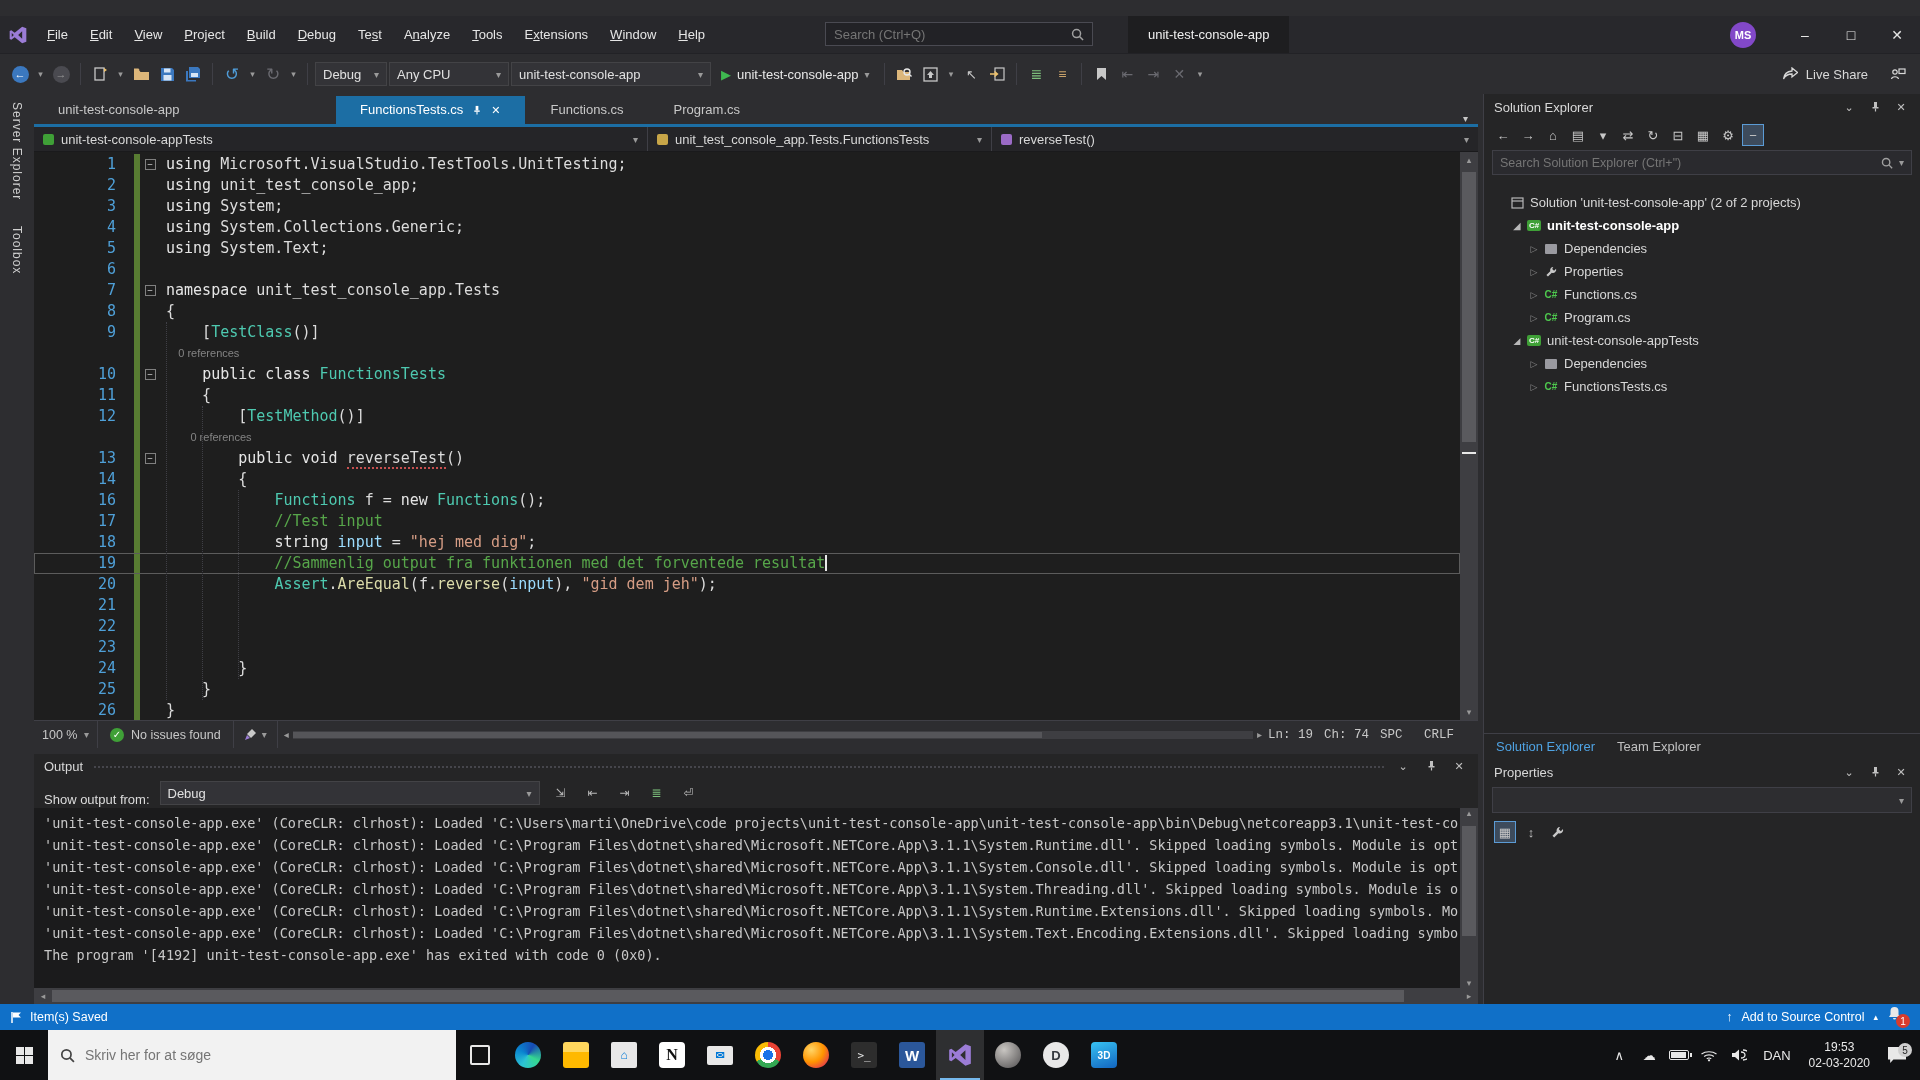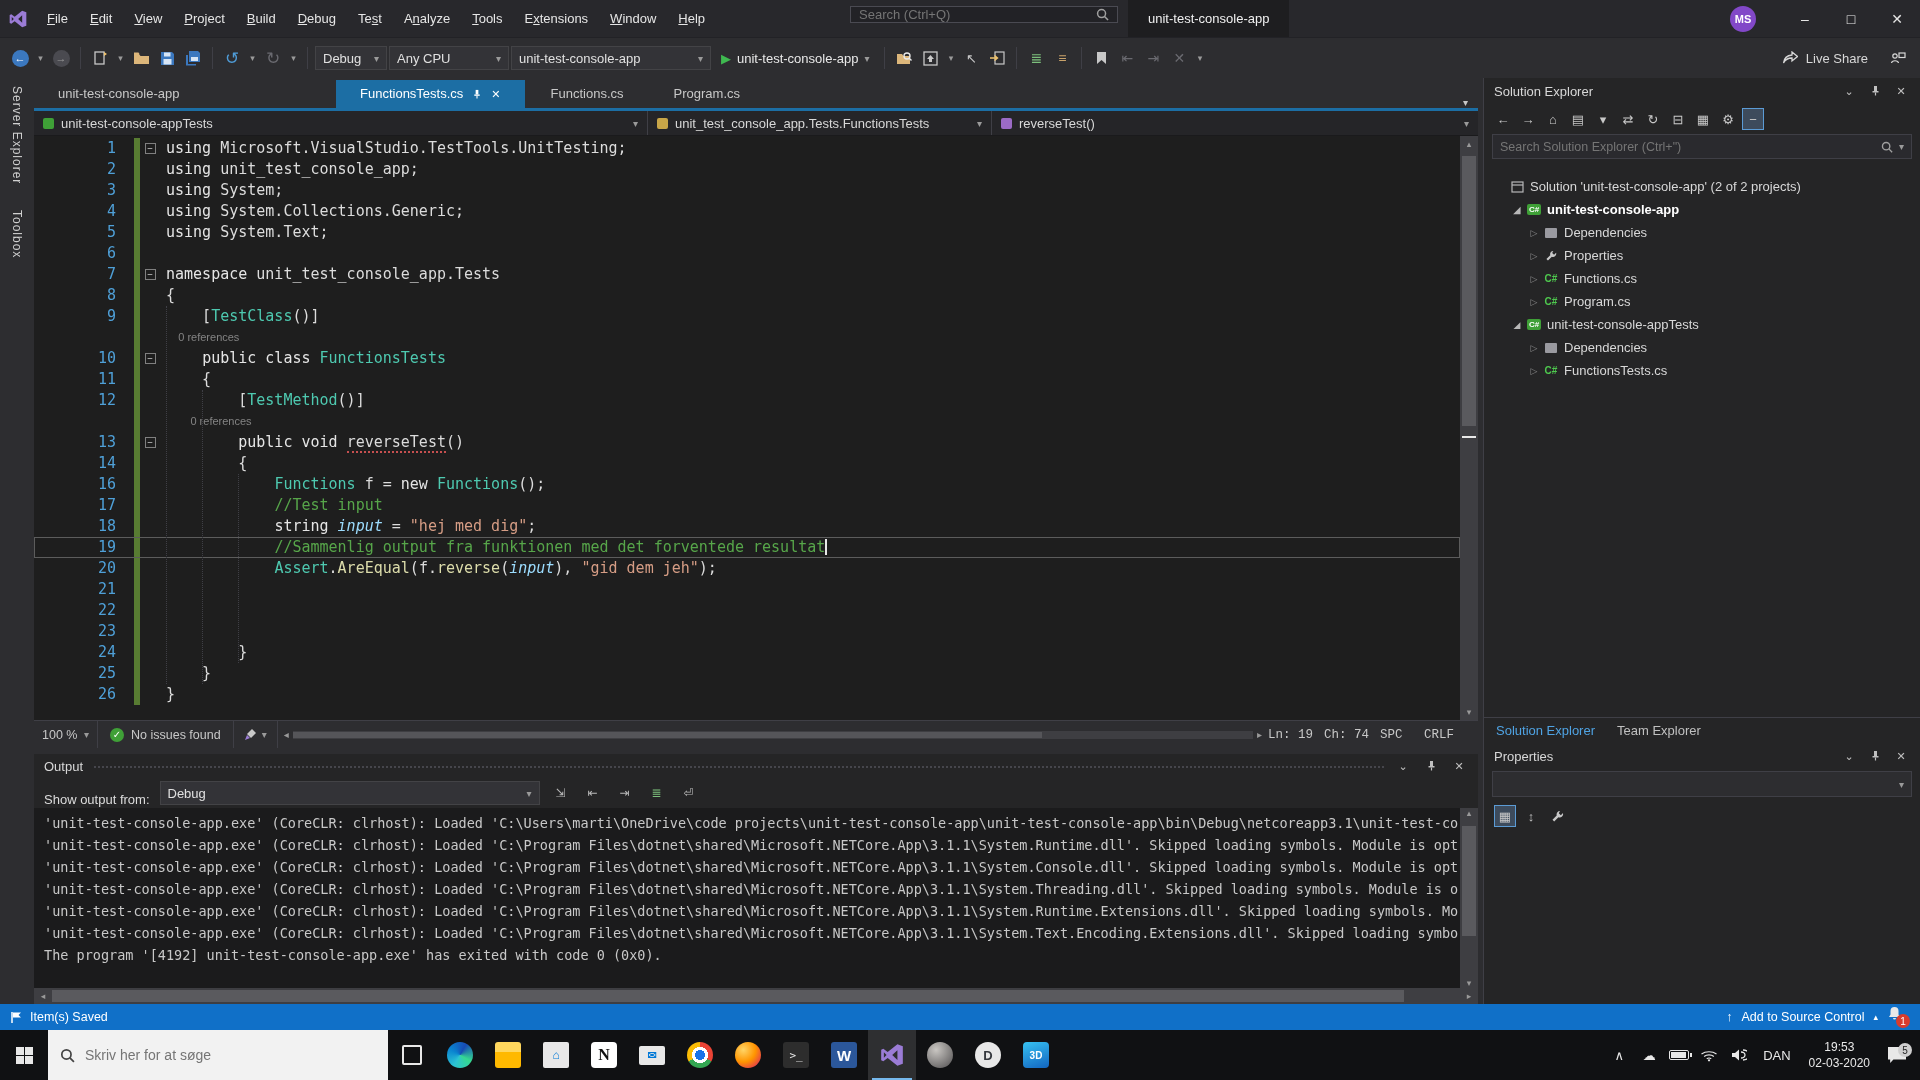--- a/index.html
+++ b/index.html
@@ -1,26 +1,26 @@
 <!DOCTYPE html>
 <html><head>
 <meta charset="utf-8">
 <style>
   * { margin:0; padding:0; box-sizing:border-box; }
   html,body { width:1920px; height:1080px; overflow:hidden; background:#2D2D30;
     font-family:"Liberation Sans",sans-serif; color:#DCDCDC; font-size:13px; }
   .app { display:flex; flex-direction:column; width:1920px; height:1080px; }
 
   
-  .titlebar { height:37px; background:#28282C; display:flex; align-items:center; flex:0 0 auto; position:relative; }
+  .titlebar { height:37px; background:#28282C; display:flex; align-items:center; flex:0 0 auto; position:relative;margin-top:16px; }
   .vslogo { width:36px; display:flex; justify-content:center; align-items:center; }
   .menubar { display:flex; align-items:center; }
   .menu-item { padding:0 11px; line-height:37px; color:#E6E6E6; cursor:default; }
   .menu-item u { text-decoration:underline; }
-  .tb-search { position:absolute; left:850px; top:6px; width:268px; height:17px; background:#222226;
+  .tb-search { position:absolute; left:825px; top:6px; width:268px; height:24px; background:#222226;
     border:1px solid #4A4A52; display:flex; align-items:center; padding:0 8px; color:#8F8F8F; }
   .tb-search input { flex:1; background:transparent; border:0; outline:0; color:#BFBFBF; font:13px "Liberation Sans",sans-serif; }
   .tb-search svg { flex:0 0 auto; }
   .title-chip { position:absolute; left:1128px; top:0; height:37px; line-height:37px; padding:0 20px;
     background:#1E1E20; color:#F0F0F0; }
   .tb-right { position:absolute; right:0; top:0; height:37px; display:flex; align-items:center; }
   .avatar { width:26px; height:26px; border-radius:50%; background:#8248C8; color:#fff; font-size:11px; font-weight:bold;
     display:flex; align-items:center; justify-content:center; margin-right:26px; }
   .wbtn { width:46px; height:37px; display:flex; align-items:center; justify-content:center; color:#E6E6E6; font-size:14px; }
 
@@ -72,21 +72,21 @@
   .ed-row.cur { outline:1px solid #5C5C5C; outline-offset:-1px; }
   .num { width:100px; padding-right:18px; text-align:right; color:#4FA0D8; flex:0 0 auto; }
   .bar { width:6px; flex:0 0 auto; }
   .bar.on { background:#587C32; }
   .fold { width:20px; flex:0 0 auto; display:flex; align-items:center; justify-content:center; }
   .foldbox { width:11px; height:11px; border:1px solid #808080; background:#1E1E1E; color:#C8C8C8;
     font-size:9px; line-height:9px; display:flex; align-items:center; justify-content:center; }
   .codetext { white-space:pre; padding-left:6px; }
   .lens { font:11px/21px "Liberation Sans",sans-serif; color:#848484; }
   .kw { color:#e5e5e5; } .ty { color:#4EC9B0; } .cm { color:#57A64A; } .st { color:#D69D85; }
-  .pm { color:#9CDCFE;font-style:italic; } .mt { color:#DCDCAA; } .pl { color:#DCDCDC; }
+  .pm { color:#9CDCFE; } .mt { color:#DCDCAA; } .pl { color:#DCDCDC; }
   .sq { color:#DCDCDC; border-bottom:2px dotted #C75050; }
   .caret { display:inline-block; width:2px; height:16px; background:#E8E8E8; vertical-align:-3px; }
   .guide { position:absolute; width:0; border-left:1px dotted #3F3F46; }
   .vscroll { position:absolute; right:0; top:0; bottom:0; width:18px; background:#3E3E42; }
   .vscroll .arr { position:absolute; left:0; width:18px; height:16px; color:#999; font-size:9px; text-align:center; line-height:16px; }
   .vscroll .thumb { position:absolute; left:2px; right:2px; background:#5A5A5E; }
   .vscroll .mark { position:absolute; left:2px; right:2px; height:2px; background:#E8E8E8; }
 
   
   .indicator { height:28px; background:#2D2D30; border-top:1px solid #3F3F46; display:flex; align-items:center;
@@ -158,21 +158,21 @@
   .sb-left { display:flex; align-items:center; gap:8px; }
   .sb-right { margin-left:auto; display:flex; align-items:center; gap:9px; }
   .badge { background:#D83B2D; color:#fff; border-radius:50%; width:14px; height:14px; font-size:10px;
     display:flex; align-items:center; justify-content:center; margin-left:-6px; margin-top:8px; }
 
   
   .taskbar { height:50px; background:#101113; display:flex; align-items:stretch; flex:0 0 auto; }
   .startbtn { width:48px; display:flex; align-items:center; justify-content:center; }
   .winlogo { width:17px; height:17px; display:grid; grid-template-columns:8px 8px; grid-template-rows:8px 8px; gap:1px; }
   .winlogo i { background:#E8E8E8; }
-  .tsearch { width:340px; background:#F2F2F2; display:flex; align-items:center; gap:10px; padding:0 12px; color:#333; }
+  .tsearch { width:408px; background:#F2F2F2; display:flex; align-items:center; gap:10px; padding:0 12px; color:#333; }
   .tsearch input { flex:1; border:0; outline:0; background:transparent; color:#444; font:14px "Liberation Sans",sans-serif; }
   .tb-slot { width:48px; display:flex; align-items:center; justify-content:center; position:relative; }
   .tb-slot.active { background:#2E2F31; }
   .tb-slot.active::after { content:""; position:absolute; left:4px; right:4px; bottom:0; height:2px; background:#76B9ED; }
   .tb-ic { width:26px; height:26px; display:flex; align-items:center; justify-content:center; font-weight:bold; }
   .kind-taskview { width:20px; height:20px; border:2px solid #E8E8E8; border-radius:2px; background:transparent; }
   .kind-edge { border-radius:50%; background:conic-gradient(from 210deg,#2CC3D4,#0A84D0,#174BB4,#35D890,#2CC3D4); }
   .kind-explorer { background:linear-gradient(180deg,#FFD75E 40%,#FFB900 40%); border-radius:3px; }
   .kind-store { background:#E8E8E8; border-radius:2px; color:#0078D7; font-size:12px; }
   .kind-notion { background:#FFFFFF; border-radius:4px; color:#111; font-family:"Liberation Serif",serif; font-size:16px; }

